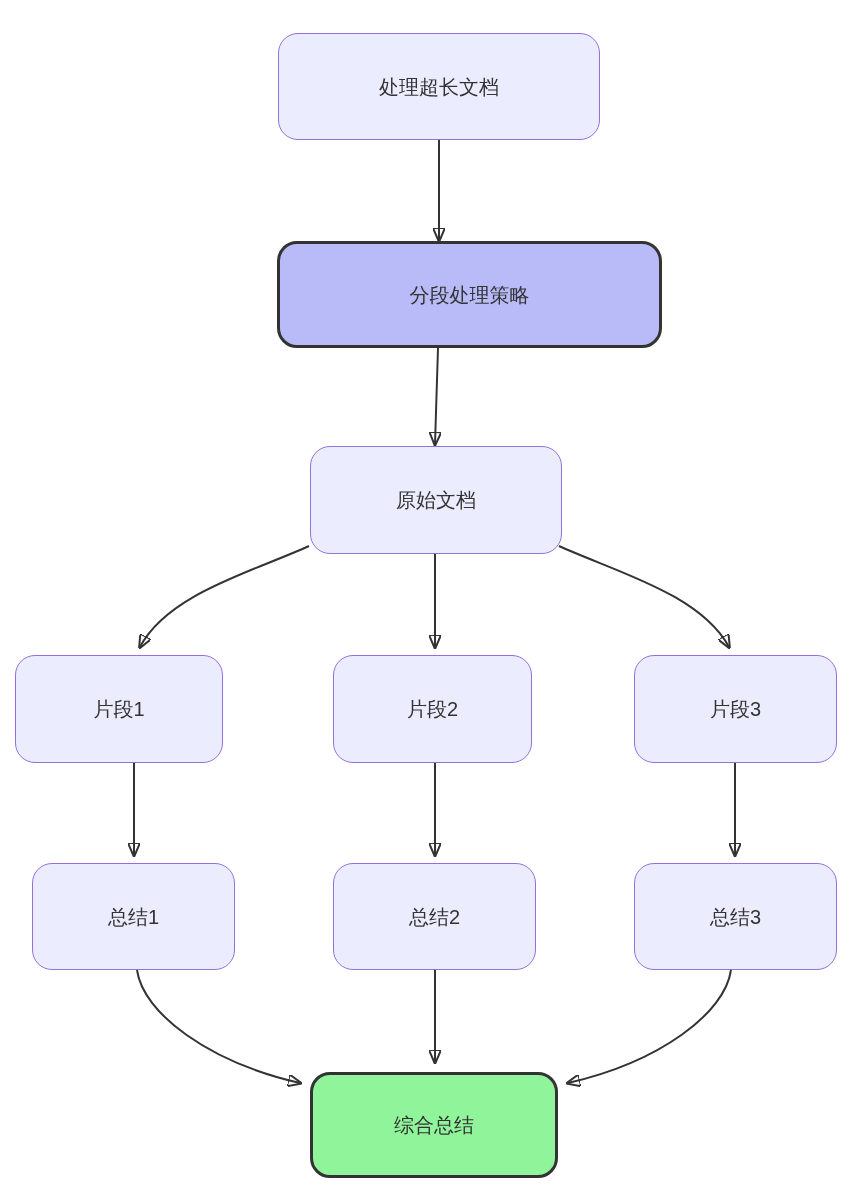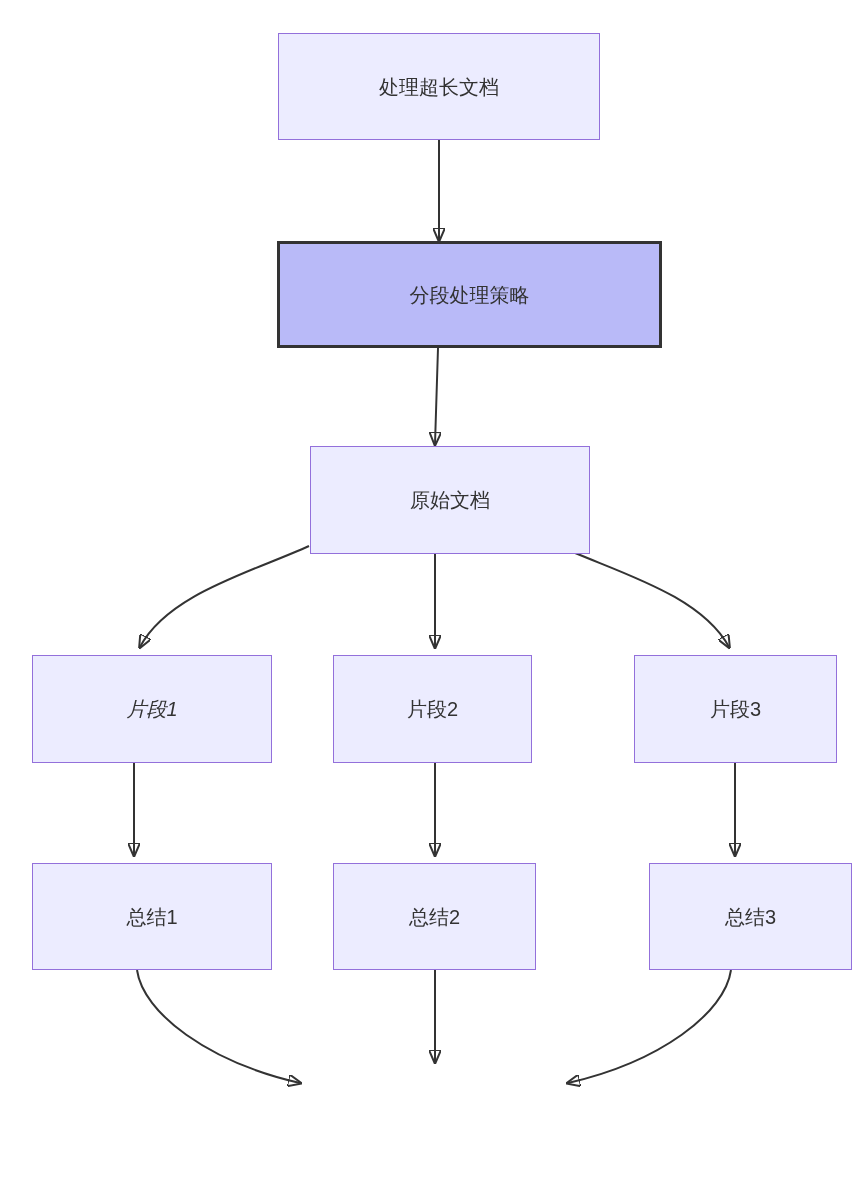--- a/index.html
+++ b/index.html
@@ -31,43 +31,44 @@
     position: absolute;
     box-sizing: border-box;
     display: flex;
     align-items: center;
     justify-content: center;
     font-size: 20px;
     line-height: 1.2;
     color: #333333;
     text-align: center;
     white-space: nowrap;
+    border-radius: 20px;
   }
   .node--lavender {
     background: #ECECFF;
     border: 1.5px solid #9370DB;
   }
   .node--accent {
     background: #B9BAF8;
     border: 3.5px solid #333333;
   }
   .node--green {
     background: #90F49B;
     border: 3.5px solid #333333;
   }
   
   .pos-a  { left: 278px; top: 33px;   width: 322px; height: 107px; }
   .pos-b  { left: 277px; top: 241px;  width: 385px; height: 107px; }
-  .pos-c  { left: 310px; top: 446px;  width: 280px; height: 108px; }
-  .pos-d1 { left: 32px;  top: 655px;  width: 240px; height: 108px; font-style: italic; }
+  .pos-c  { left: 310px; top: 446px;  width: 252px; height: 108px; }
+  .pos-d1 { left: 15px;  top: 655px;  width: 208px; height: 108px; }
   .pos-d2 { left: 333px; top: 655px;  width: 199px; height: 108px; }
   .pos-d3 { left: 634px; top: 655px;  width: 203px; height: 108px; text-align: center; }
-  .pos-e1 { left: 32px;  top: 863px;  width: 240px; height: 107px; }
+  .pos-e1 { left: 32px;  top: 863px;  width: 203px; height: 107px; }
   .pos-e2 { left: 333px; top: 863px;  width: 203px; height: 107px; }
-  .pos-e3 { left: 634px; top: 863px;  width: 203px; height: 107px; margin-left: 15px; }
+  .pos-e3 { left: 634px; top: 863px;  width: 203px; height: 107px; }
   .pos-f  { left: 310px; top: 1072px; width: 248px; height: 106px; }
 </style>
 </head>
 <body>
 
 <div class="canvas">
 
   <svg class="edges" viewBox="0 0 852 1196" xmlns="http://www.w3.org/2000/svg">
     <defs>
       <marker id="arrow" viewBox="0 0 14 12" refX="12" refY="6" markerWidth="14" markerHeight="12" markerUnits="userSpaceOnUse" orient="auto">
@@ -89,14 +90,15 @@
 
   <div class="node node--lavender pos-a">处理超长文档</div>
   <div class="node node--accent  pos-b">分段处理策略</div>
   <div class="node node--lavender pos-c">原始文档</div>
   <div class="node node--lavender pos-d1">片段1</div>
   <div class="node node--lavender pos-d2">片段2</div>
   <div class="node node--lavender pos-d3">片段3</div>
   <div class="node node--lavender pos-e1">总结1</div>
   <div class="node node--lavender pos-e2">总结2</div>
   <div class="node node--lavender pos-e3">总结3</div>
+  <div class="node node--green   pos-f">综合总结</div>
 
 </div>
 
 </body></html>

